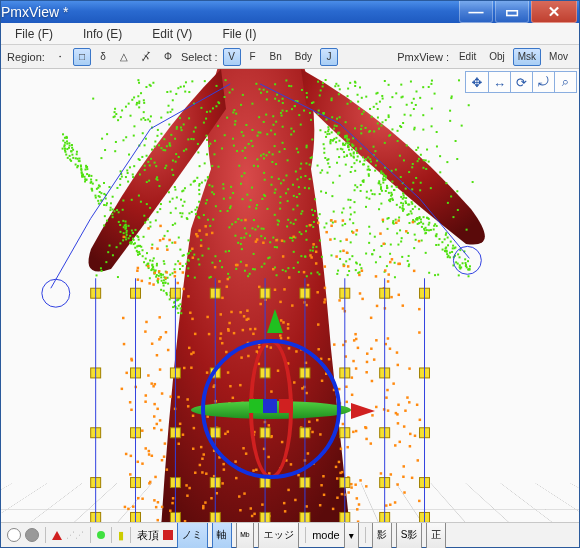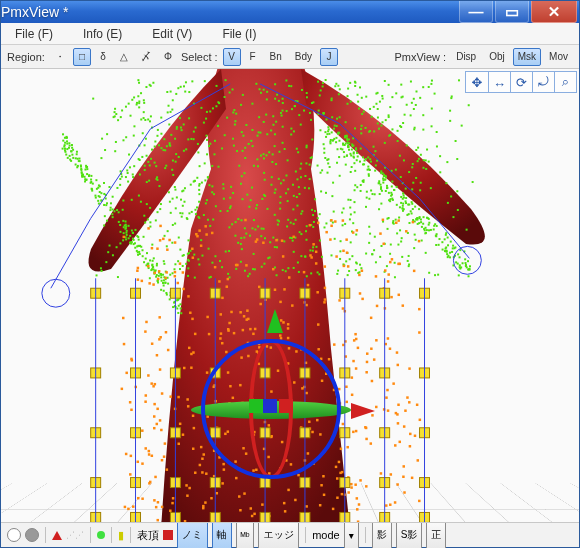--- a/index.html
+++ b/index.html
@@ -140,21 +140,21 @@
       <div class="tbtn flat">F</div>
       <div class="tbtn flat">Bn</div>
       <div class="tbtn flat">Bdy</div>
       <div class="tbtn pressed">J</div>
     </div>
 
     <div class="spacer"></div>
 
     <div class="grp">
       <span class="lbl">PmxView :</span>
-      <div class="tbtn flat">Disp</div>
+      <div class="tbtn flat">Edit</div>
       <div class="tbtn flat">Obj</div>
       <div class="tbtn pressed">Msk</div>
       <div class="tbtn flat">Mov</div>
     </div>
   </div>
 
   <div class="viewport">
     <div class="grid"></div>
 
     <svg class="dress" viewBox="0 0 420 520">

